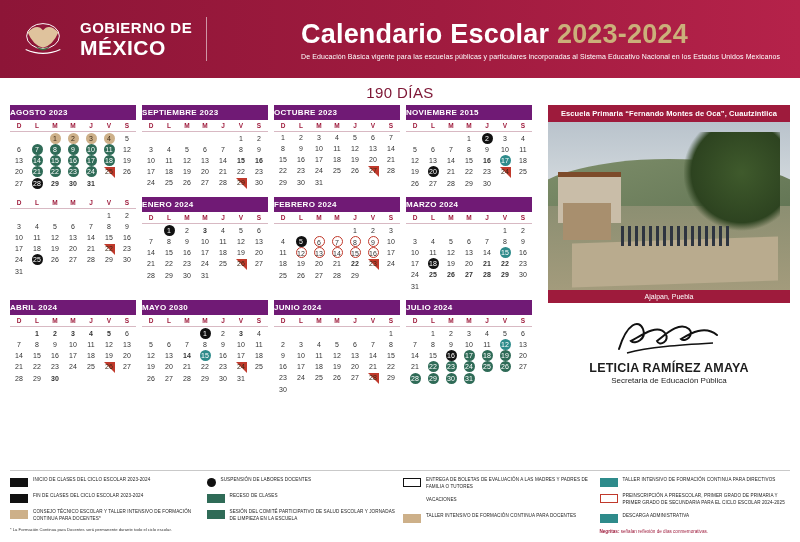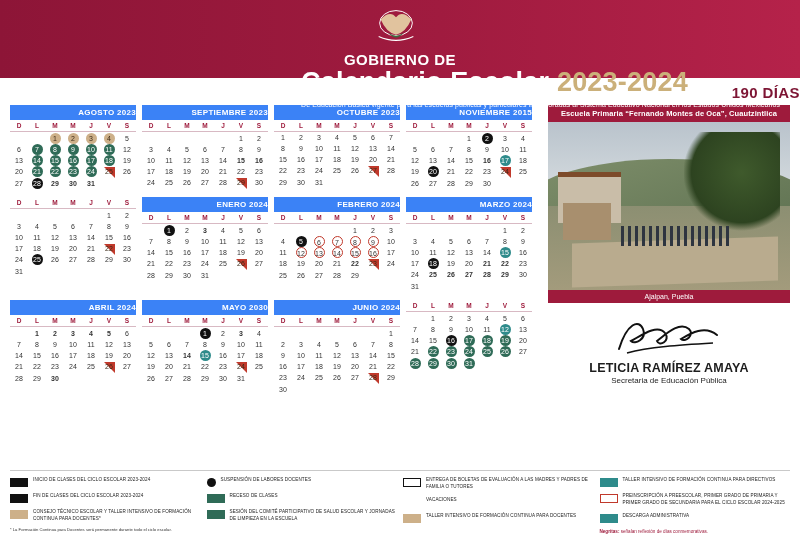--- a/index.html
+++ b/index.html
@@ -13,53 +13,52 @@
   }
   
   .header {
     height:78px;
     background:#9e1b3c;
     background:linear-gradient(90deg,#8d1537 0%, #a01b3f 55%, #b5224a 100%);
     display:flex; align-items:center;
     padding:0 14px;
     color:#fff;
     position:relative;
-    flex-direction:column;
   }
   .eagle { width:58px; height:52px; margin-right:8px; flex:none; position:relative; }
   .eagle svg { width:100%; height:100%; }
   .gob { line-height:1; }
   .gob .l1 { font-size:15px; font-weight:bold; letter-spacing:.5px; }
   .gob .l2 { font-size:21px; font-weight:bold; letter-spacing:.5px; margin-top:2px;}
   .vline { width:1px; height:44px; background:rgba(255,255,255,.55); margin:0 14px; }
   .edu .e1 { font-size:18px; font-weight:bold; letter-spacing:1.2px; }
   .edu .e2 { font-size:5.5px; letter-spacing:.6px; margin-top:3px; opacity:.95;}
   .title-block { margin-left:auto; text-align:left; padding-right:6px;}
   .title-main { font-size:27px; font-weight:bold; letter-spacing:.2px; }
   .title-main .yr { color:#cbb07a; }
   .title-sub { font-size:7px; margin-top:3px; letter-spacing:.1px; }
 
   .dias {
-    text-align:right;
-    font-size:15px; font-weight:bold;
+    text-align:center;
+    font-size:15px; font-weight:normal;
     color:#7d1534;
     padding:6px 0 4px 0;
     letter-spacing:.4px;
   }
 
   
   .body-wrap { display:flex; padding:0 10px; }
   .cal-area { width:528px; }
   .right-col { width:250px; margin-left:16px; }
 
   .month-row { display:flex; gap:6px; margin-bottom:8px; }
   .month { width:126px; }
   .m-title {
-    background:#3b82f6; color:#fff;
-    font-size:8px; font-weight:bold; text-align:right;
+    background:#701a75; color:#fff;
+    font-size:8px; font-weight:bold; text-align:left;
     padding:3px 0; letter-spacing:.3px;
   }
   table.cal { width:100%; border-collapse:collapse; table-layout:fixed; }
   table.cal th {
     font-size:6.5px; color:#9e1b3c; font-weight:bold;
     padding:2px 0 2px 0; text-align:center;
     border-bottom:1px solid #d8b9c3;
   }
   table.cal td {
     font-size:7px; text-align:center; height:11px; color:#333;
@@ -136,20 +135,21 @@
   <div class="eagle">
     <svg viewBox="0 0 60 54">
       <ellipse cx="30" cy="24" rx="17" ry="13" fill="none" stroke="#ffffff" stroke-width="1"></ellipse>
       <path d="M14 20 q10 -10 16 -2 q6 -8 16 2 q-6 14 -16 16 q-10 -2 -16 -16z" fill="#e8d6a8" opacity=".9"></path>
       <path d="M22 34 q8 6 16 0 q-8 10 -16 0z" fill="#3f6b3f"></path>
       <path d="M12 38 q18 8 36 0" stroke="#ffffff" stroke-width="1.2" fill="none"></path>
     </svg>
   </div>
   <div class="gob">
     <div class="l1">GOBIERNO DE</div>
+    <div class="l2">MÉXICO</div>
   </div>
   <div class="vline"></div>
   <div class="title-block">
     <div class="title-main"><span>Calendario Escolar </span><span class="yr">2023-2024</span></div>
     <div class="title-sub">De Educación Básica vigente para las escuelas públicas y particulares incorporadas al Sistema Educativo Nacional en los Estados Unidos Mexicanos</div>
   </div>
 </div>
 
 <div class="dias">190 DÍAS</div>
 
@@ -873,20 +873,21 @@
                 <td><span class="d"></span></td>
                 <td><span class="d"></span></td>
                 <td><span class="d"></span></td>
                 <td><span class="d"></span></td>
                 <td><span class="d"></span></td>
               </tr>
             </tbody>
           </table>
         </div>
         <div class="month">
+          <div class="m-title">JULIO 2024</div>
           <table class="cal">
             <thead>
               <tr>
                 <th>D</th>
                 <th>L</th>
                 <th>M</th>
                 <th>M</th>
                 <th>J</th>
                 <th>V</th>
                 <th>S</th>

